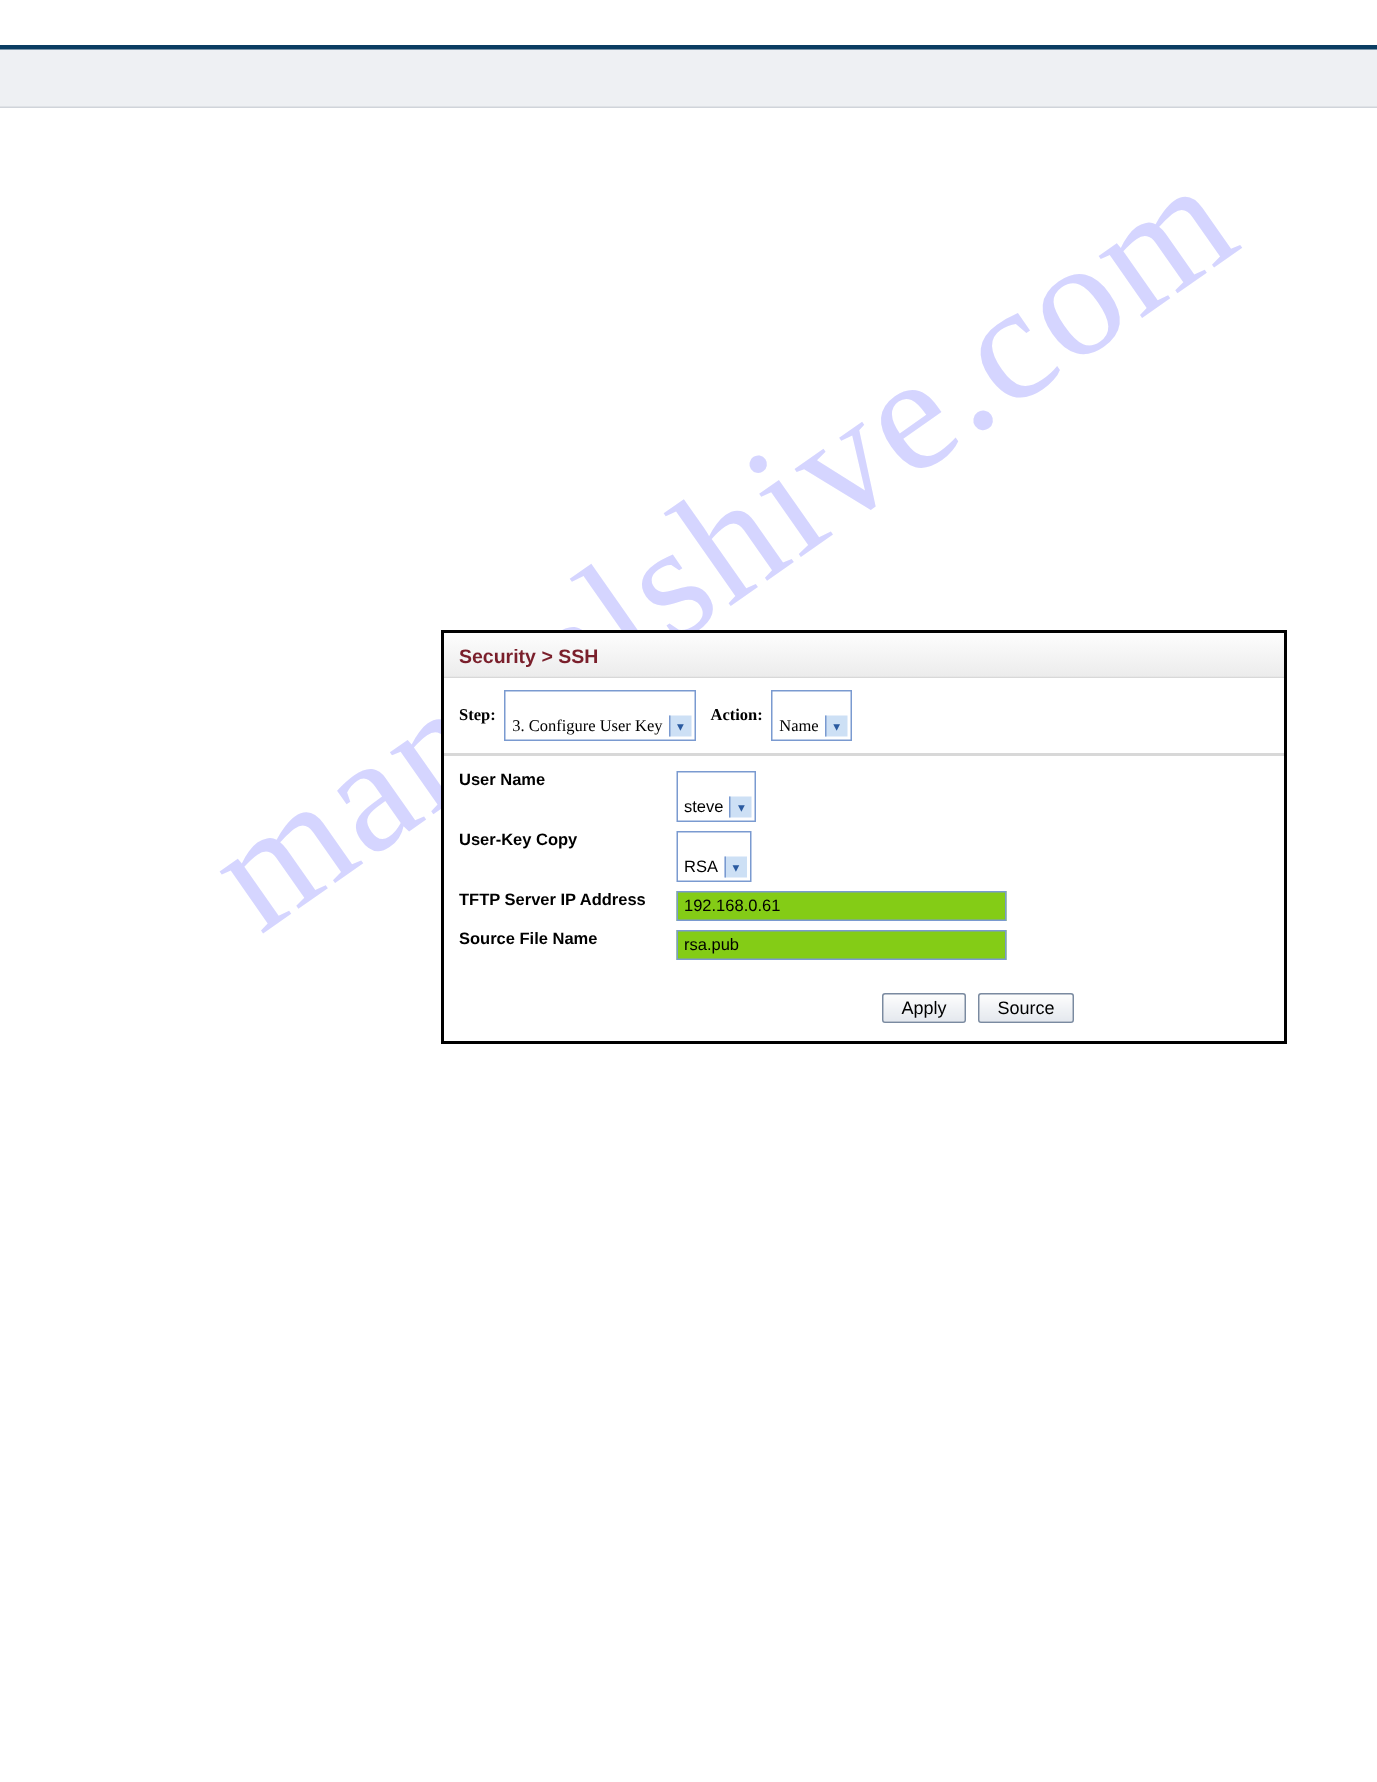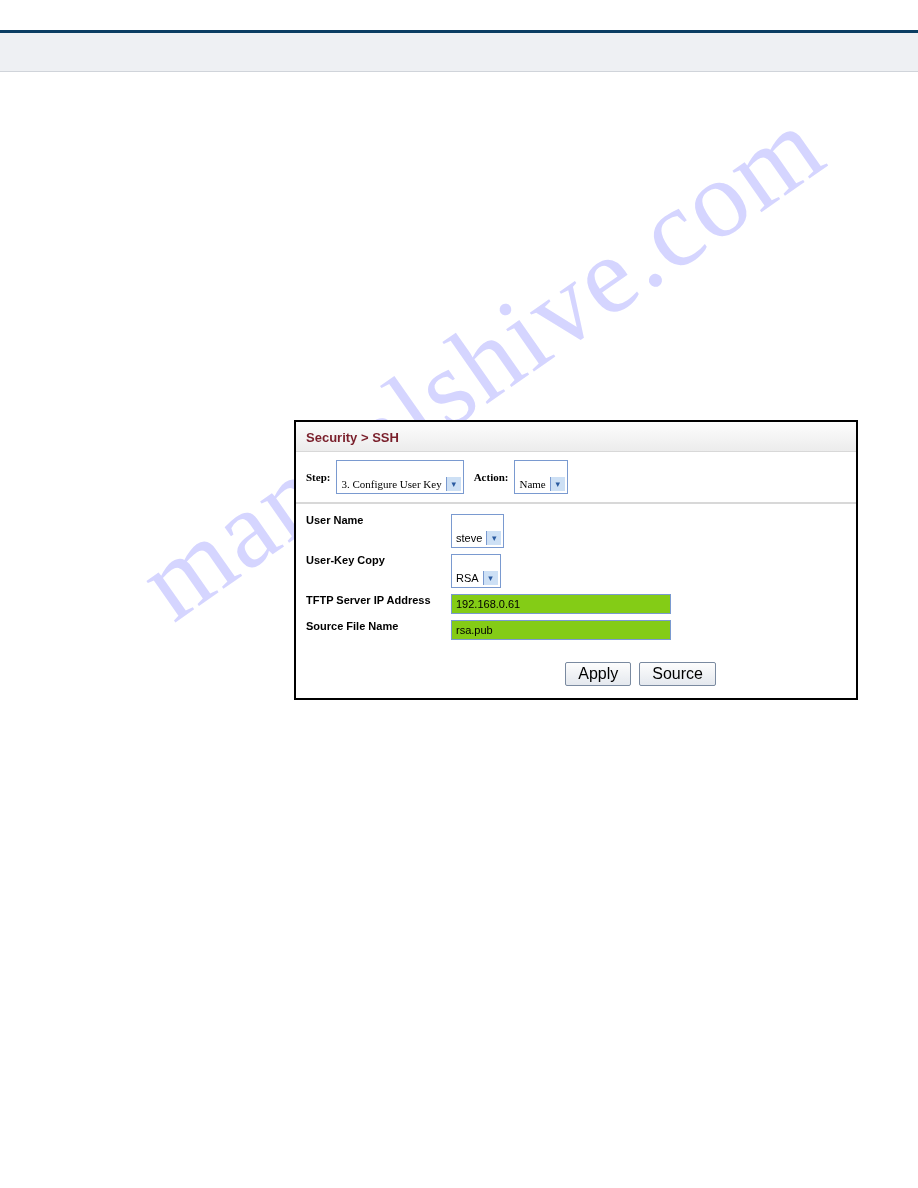--- a/index.html
+++ b/index.html
@@ -105,21 +105,21 @@
   }
   .button-row {
     display: flex;
     justify-content: flex-end;
     gap: 8px;
     padding: 10px 140px 12px 10px;
   }
   .btn {
     border: 1px solid #7a8aa0;
     background: linear-gradient(#fdfdfd, #e4e8ee);
-    font-size: 16px;
+    font-size: 12px;
     padding: 2px 12px;
     border-radius: 2px;
     cursor: pointer;
   }
 </style>
 </head>
 <body>
 
 <div class="top-bar"></div>
 

